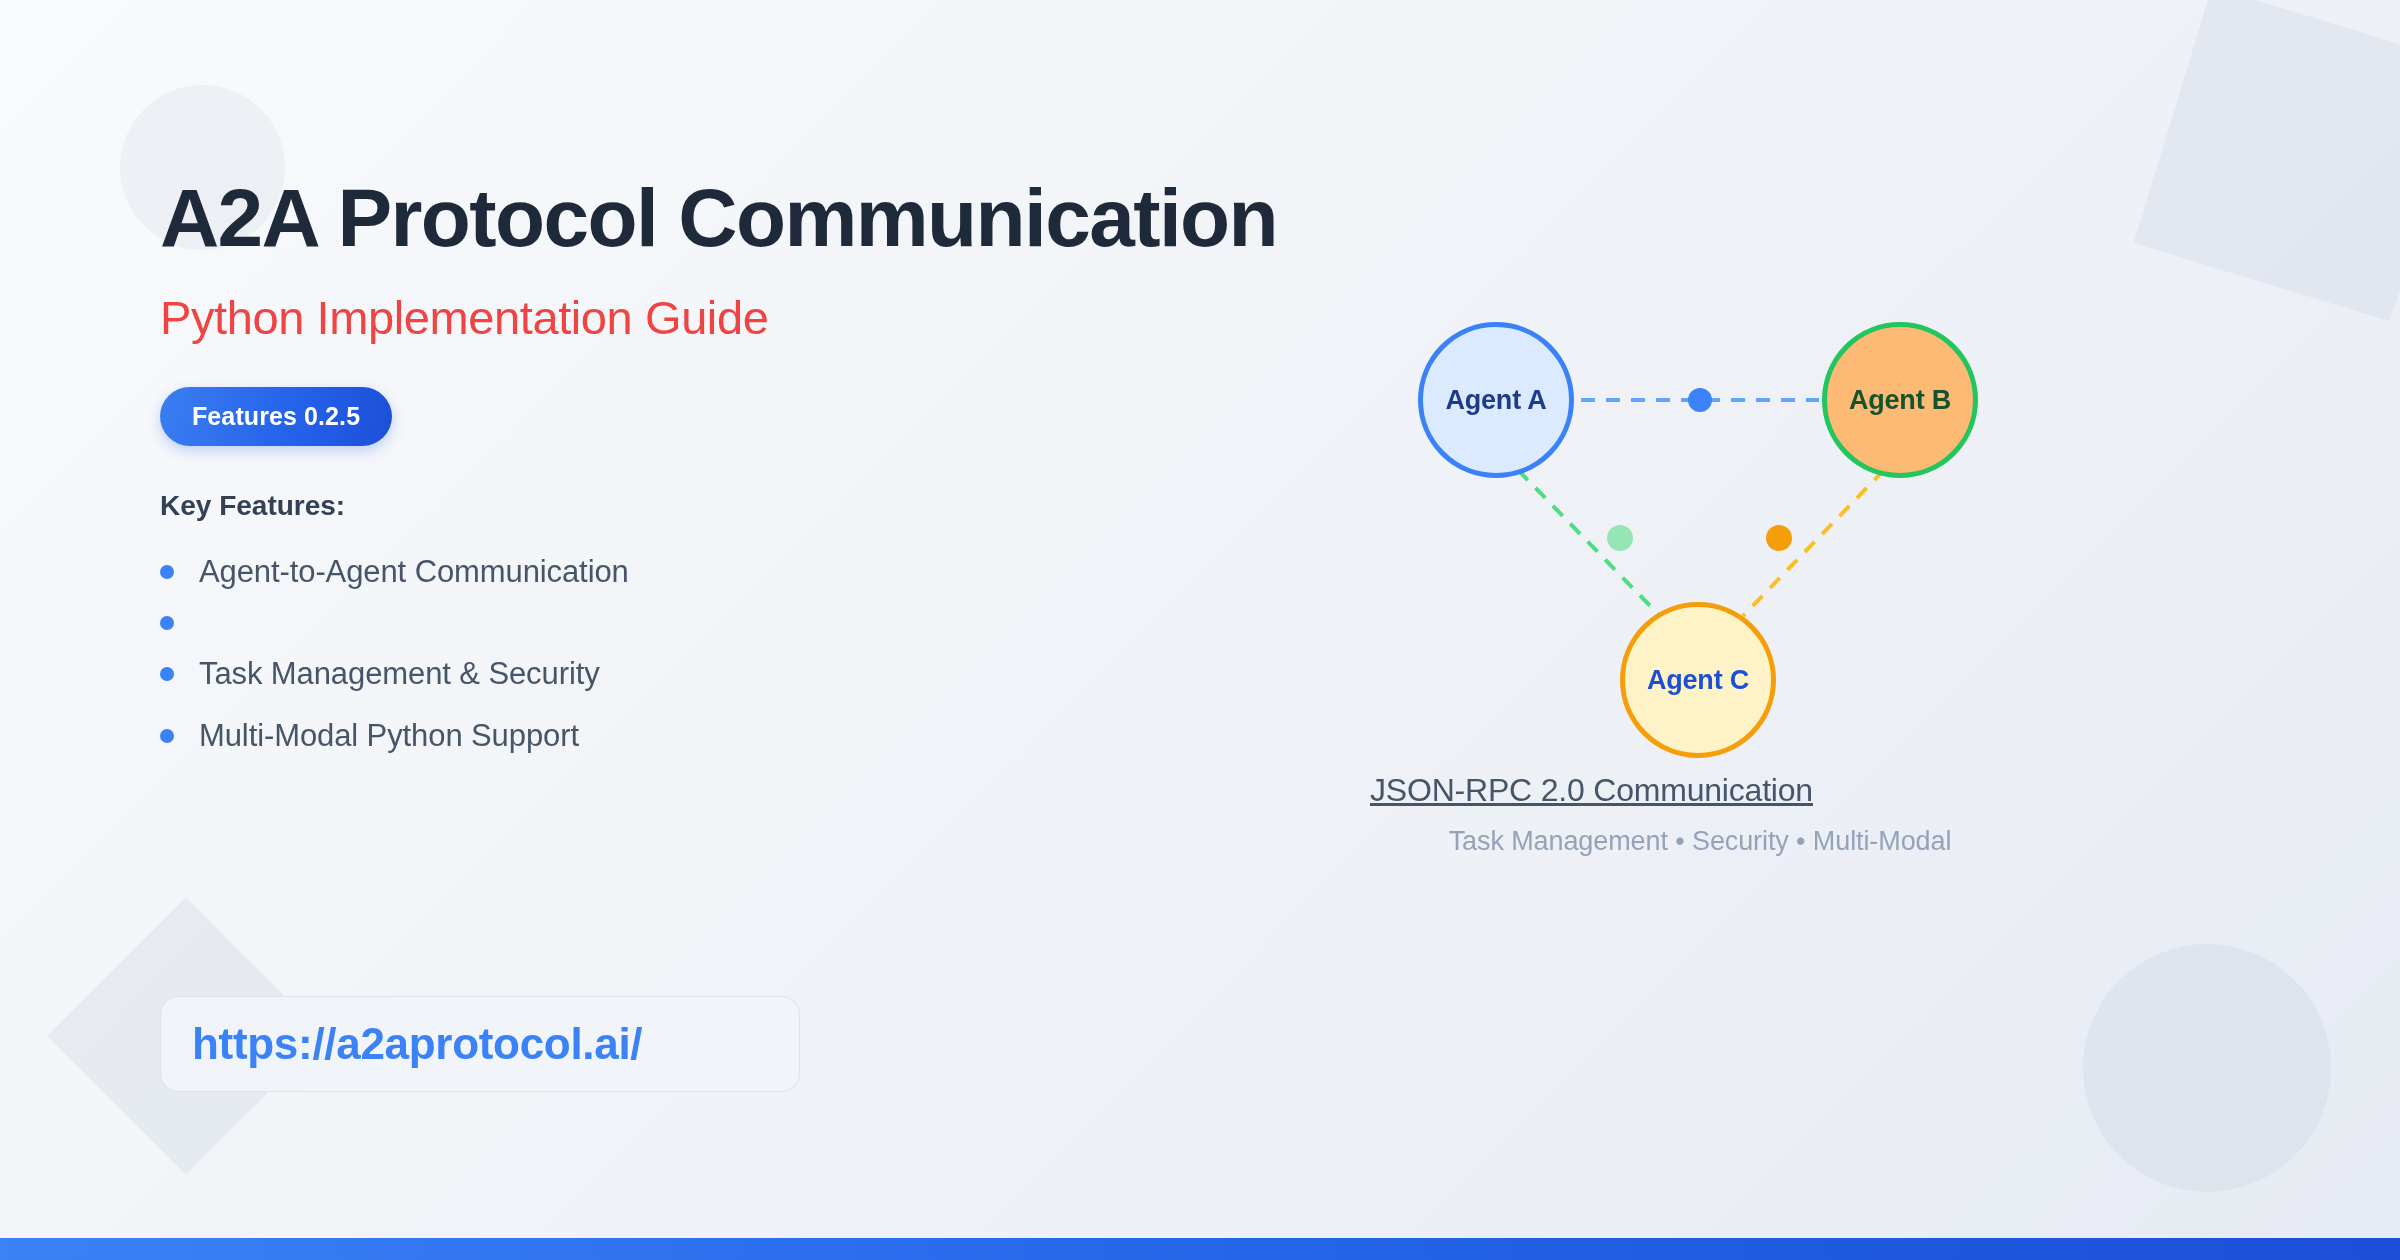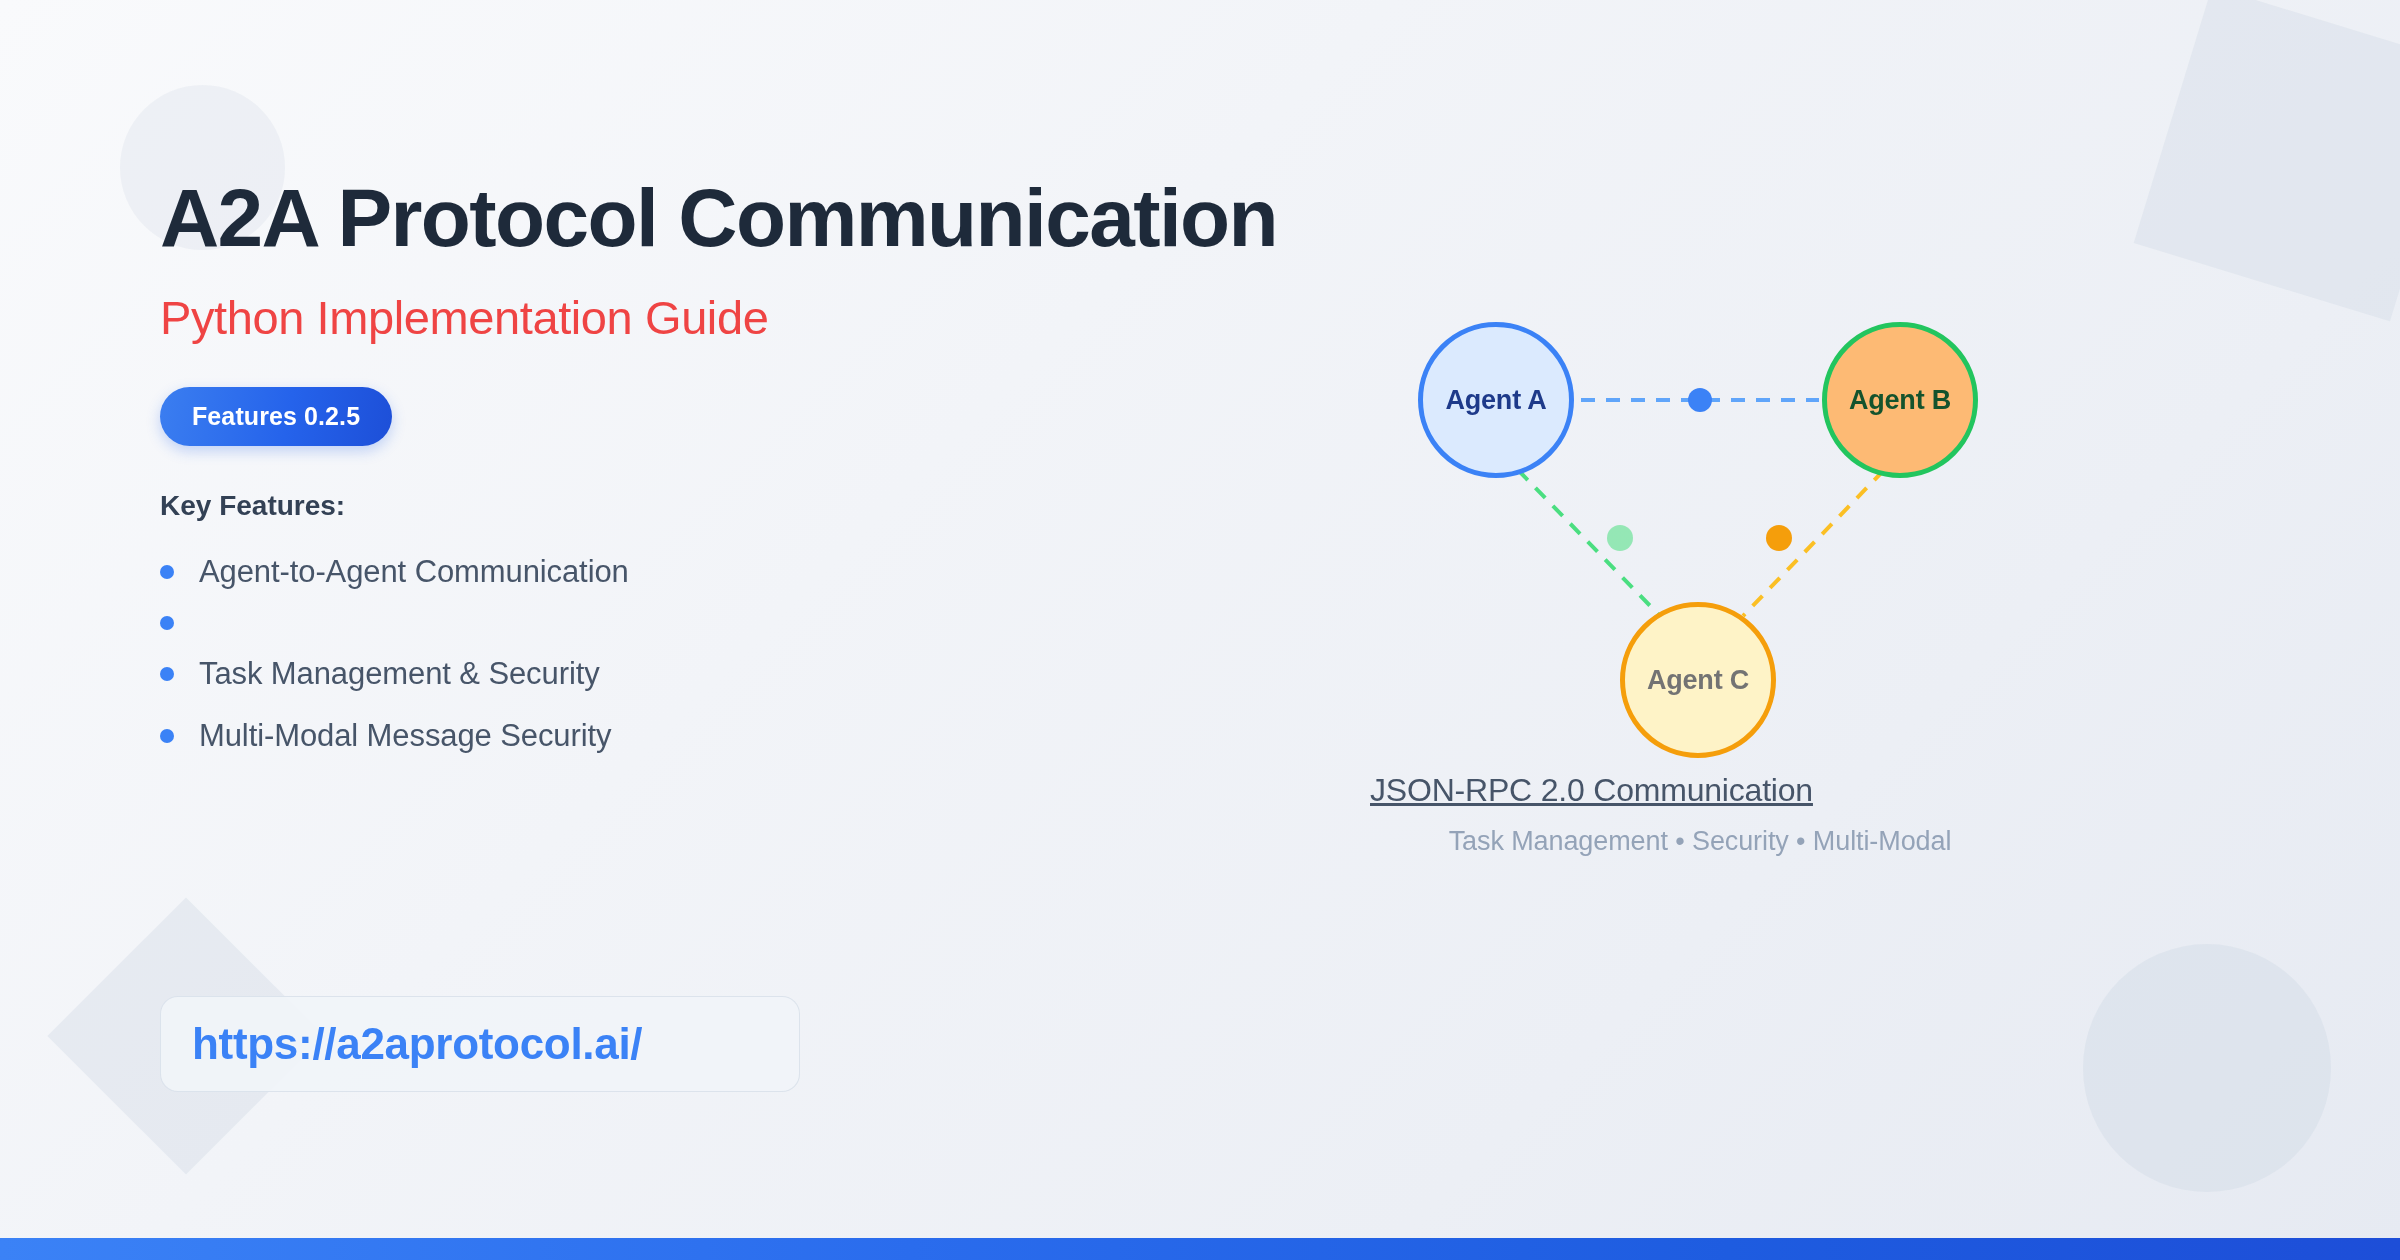--- a/index.html
+++ b/index.html
@@ -93,21 +93,21 @@
   .diagram { position:absolute; left:1370px; top:280px; width:660px; height:620px; }
   .diagram svg { position:absolute; left:0; top:0; }
 
   .agent-node {
     position:absolute; width:156px; height:156px; border-radius:50%;
     display:flex; align-items:center; justify-content:center;
     font-size:27px; font-weight:bold; letter-spacing:-0.2px;
   }
   .agent-a { left:48px;  top:42px;  background:#dbeafe; border:5px solid #3b82f6; color:#1e3a8a; }
   .agent-b { left:452px; top:42px;  background:#fdba74; border:5px solid #22c55e; color:#14532d; }
-  .agent-c { left:250px; top:322px; background:#fef3c7; border:5px solid #f59e0b; color:#737373; }
+  .agent-c { left:250px; top:322px; background:#fef3c7; border:5px solid #f59e0b; color:#1d4ed8; }
 
   .caption-main {
     position:absolute; left:0; top:492px; width:660px; text-align:left;
     font-size:32px; color:#475569; letter-spacing:-0.2px;text-decoration:underline;
   }
   .caption-sub {
     position:absolute; left:0; top:546px; width:660px; text-align:center;
     font-size:27px; color:#94a3b8; letter-spacing:-0.1px;
   }
 
@@ -144,21 +144,21 @@
       </li>
       <li class="feature-item">
         <span class="feature-dot"></span>
       </li>
       <li class="feature-item">
         <span class="feature-dot"></span>
         <span class="feature-text">Task Management &amp; Security</span>
       </li>
       <li class="feature-item">
         <span class="feature-dot"></span>
-        <span class="feature-text">Multi-Modal Message Security</span>
+        <span class="feature-text">Multi-Modal Python Support</span>
       </li>
     </ul>
   </div>
 
   <div class="url-box">
     <span class="url-text">https://a2aprotocol.ai/</span>
   </div>
 
   <div class="diagram">
 

